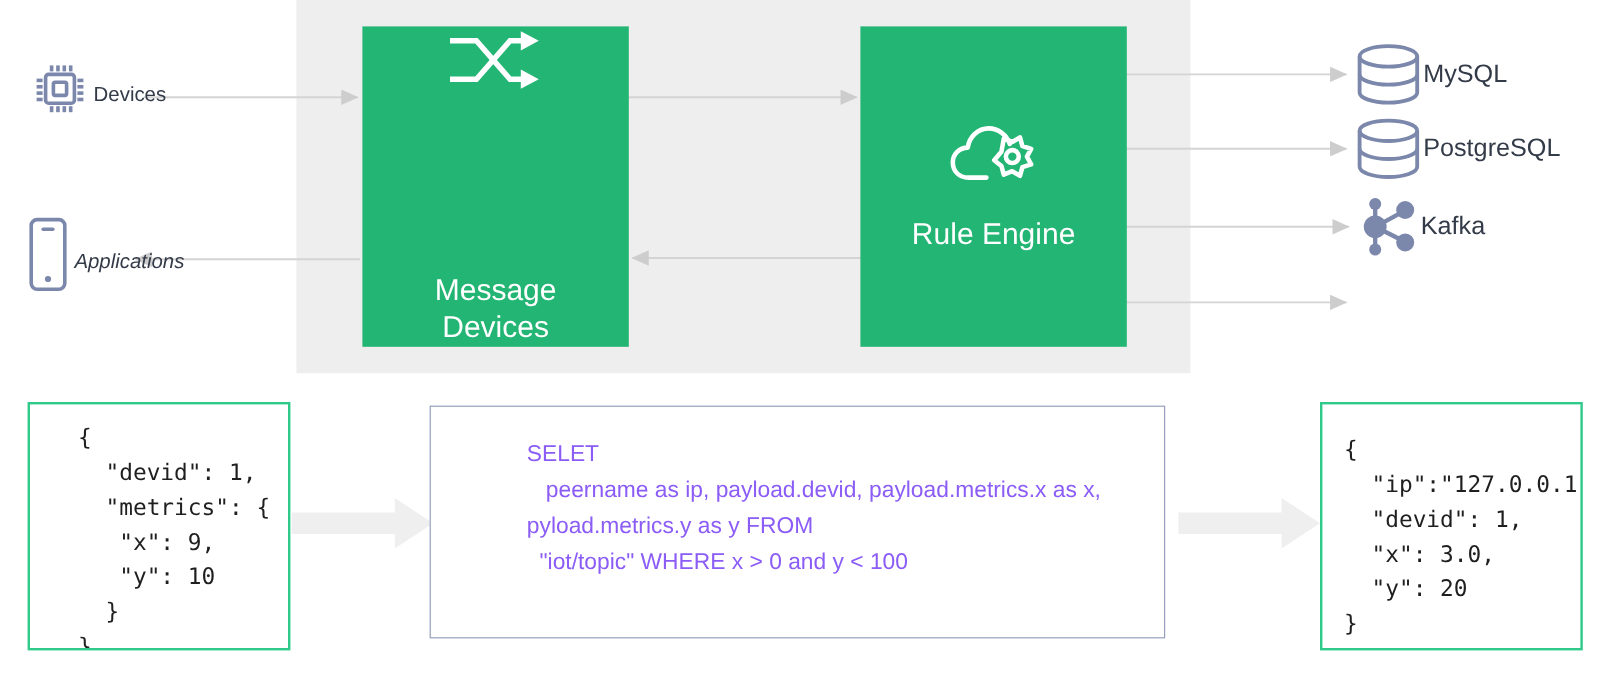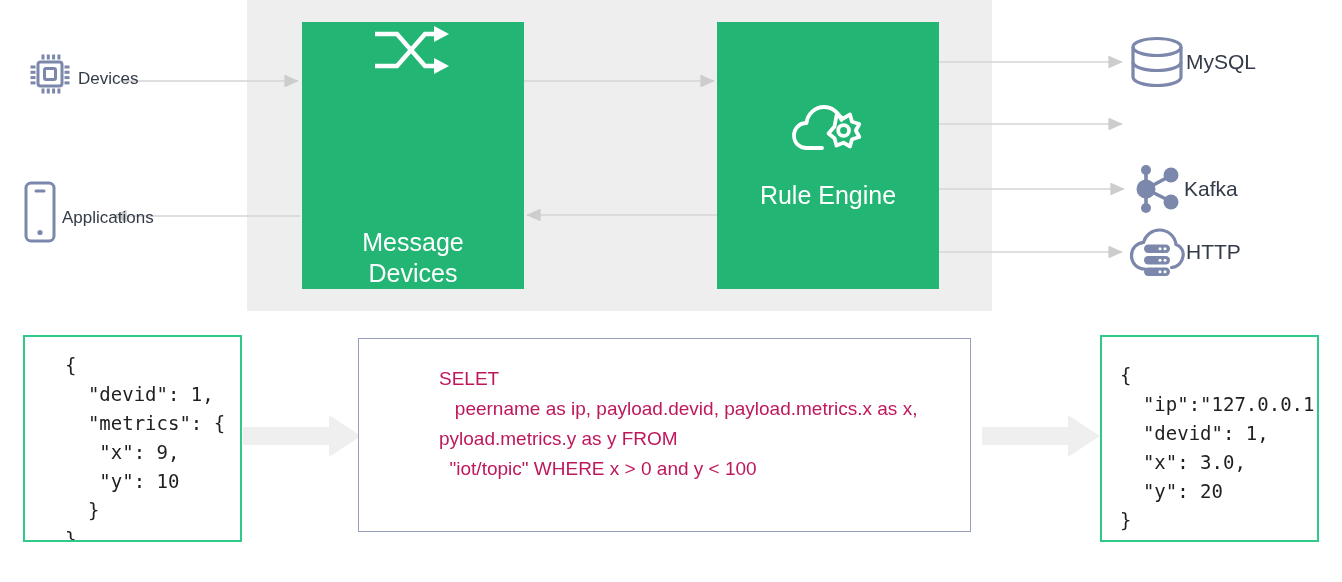--- a/index.html
+++ b/index.html
@@ -47,21 +47,21 @@
     flex-direction: row;
     align-items: center;
   }
   .endpoint-label {
     color: #333a48;
     font-size: 17px;
     margin-top: 9px;
     white-space: nowrap;
   }
   .ep-devices { left: 22px; top: 46px; width: 130px; }
-  .ep-apps    { left: 18px; top: 180px; width: 138px; }
+  .ep-apps    { left: 18px; top: 180px; width: 138px; font-style: italic; }
 
   
   .dest {
     position: absolute;
     display: flex;
     align-items: center;
     gap: 0;
   }
   .dest-label {
     color: #333a48;
@@ -91,21 +91,21 @@
     white-space: pre;
   }
   .box-json-left  { left: 23px;   top: 335px; width: 219px; height: 207px; }
   .box-sql        { left: 358px;  top: 338px; width: 613px; height: 194px; }
   .box-json-right { left: 1100px; top: 335px; width: 219px; height: 207px; }
 
   .json-left-inner  { position: absolute; left: 40px; top: 14px; }
   .json-right-inner { position: absolute; left: 18px; top: 24px; }
   .sql-inner {
     position: absolute; left: 80px; top: 25px; width: 520px;
-    font-size: 19px; line-height: 30px; color: #be185d;
+    font-size: 19px; line-height: 30px; color: #8b5cf6;
     white-space: pre-wrap;
   }
 
   
   .block-arrow { position: absolute; }
 
   svg { display: block; overflow: visible; }
 </style>
 </head>
 <body>
@@ -209,57 +209,50 @@
     <span>
       <svg width="58" height="52" viewBox="0 0 58 52" fill="none" stroke="#7b87ab" stroke-width="3.2">
         <ellipse cx="29" cy="11" rx="24" ry="8.5"></ellipse>
         <path d="M5 11 L5 41 C5 45.7 15.7 49.5 29 49.5 C42.3 49.5 53 45.7 53 41 L53 11"></path>
         <path d="M5 26 C5 30.7 15.7 34.5 29 34.5 C42.3 34.5 53 30.7 53 26"></path>
       </svg>
     </span>
     <span class="dest-label">MySQL</span>
   </div>
 
+  <div class="dest dest-1">
+    <span>
+      <svg width="58" height="52" viewBox="0 0 58 52" fill="none" stroke="#7b87ab" stroke-width="3.2">
+        <ellipse cx="29" cy="11" rx="24" ry="8.5"></ellipse>
+        <path d="M5 11 L5 41 C5 45.7 15.7 49.5 29 49.5 C42.3 49.5 53 45.7 53 41 L53 11"></path>
+        <path d="M5 26 C5 30.7 15.7 34.5 29 34.5 C42.3 34.5 53 30.7 53 26"></path>
+      </svg>
+    </span>
+    <span class="dest-label">PostgreSQL</span>
+  </div>
 
   <div class="dest dest-2">
     <span>
       <svg width="54" height="52" viewBox="0 0 54 52" fill="#7b87ab" stroke="#7b87ab">
         <g stroke-width="3.6">
           <line x1="16" y1="26" x2="16" y2="8"></line>
           <line x1="16" y1="26" x2="16" y2="44"></line>
           <line x1="16" y1="26" x2="40" y2="13"></line>
           <line x1="16" y1="26" x2="40" y2="38"></line>
         </g>
         <circle cx="16" cy="26" r="9.5" stroke="none"></circle>
         <circle cx="16" cy="7" r="5" stroke="none"></circle>
         <circle cx="16" cy="45" r="5" stroke="none"></circle>
         <circle cx="41" cy="12" r="7.5" stroke="none"></circle>
         <circle cx="41" cy="39" r="7.5" stroke="none"></circle>
       </svg>
     </span>
     <span class="dest-label">Kafka</span>
   </div>
 
-  <div class="dest dest-3">
-    <span>
-      <svg width="58" height="52" viewBox="0 0 58 52" fill="none" stroke="#7b87ab" stroke-width="3.2" stroke-linecap="round">
-        <path d="M17 43 C9 43 3.5 37 3.5 29.5 C3.5 22.5 8.5 17 15.5 16.3 C17.5 9 24 4 31.5 4 C40 4 47 10.3 48 18.5 C53 20 56 25 55 30.5 C54.2 36.5 49.5 41 43.5 41.5"></path>
-        <rect x="16" y="18.5" width="26" height="8.5" rx="4.2" fill="#7b87ab" stroke="none"></rect>
-        <rect x="16" y="30" width="26" height="8.5" rx="4.2" fill="#7b87ab" stroke="none"></rect>
-        <rect x="16" y="41.5" width="26" height="8.5" rx="4.2" fill="#7b87ab" stroke="none"></rect>
-        <circle cx="32" cy="22.7" r="1.5" fill="#ffffff" stroke="none"></circle>
-        <circle cx="37" cy="22.7" r="1.5" fill="#ffffff" stroke="none"></circle>
-        <circle cx="32" cy="34.2" r="1.5" fill="#ffffff" stroke="none"></circle>
-        <circle cx="37" cy="34.2" r="1.5" fill="#ffffff" stroke="none"></circle>
-        <circle cx="32" cy="45.7" r="1.5" fill="#ffffff" stroke="none"></circle>
-        <circle cx="37" cy="45.7" r="1.5" fill="#ffffff" stroke="none"></circle>
-      </svg>
-    </span>
-    <span class="dest-label">HTTP</span>
-  </div>
 
   <div class="code-box green-b box-json-left">
     <pre class="code-text json-left-inner">{
   "devid": 1,
   "metrics": {
    "x": 9,
    "y": 10
   }
 }</pre>
   </div>

